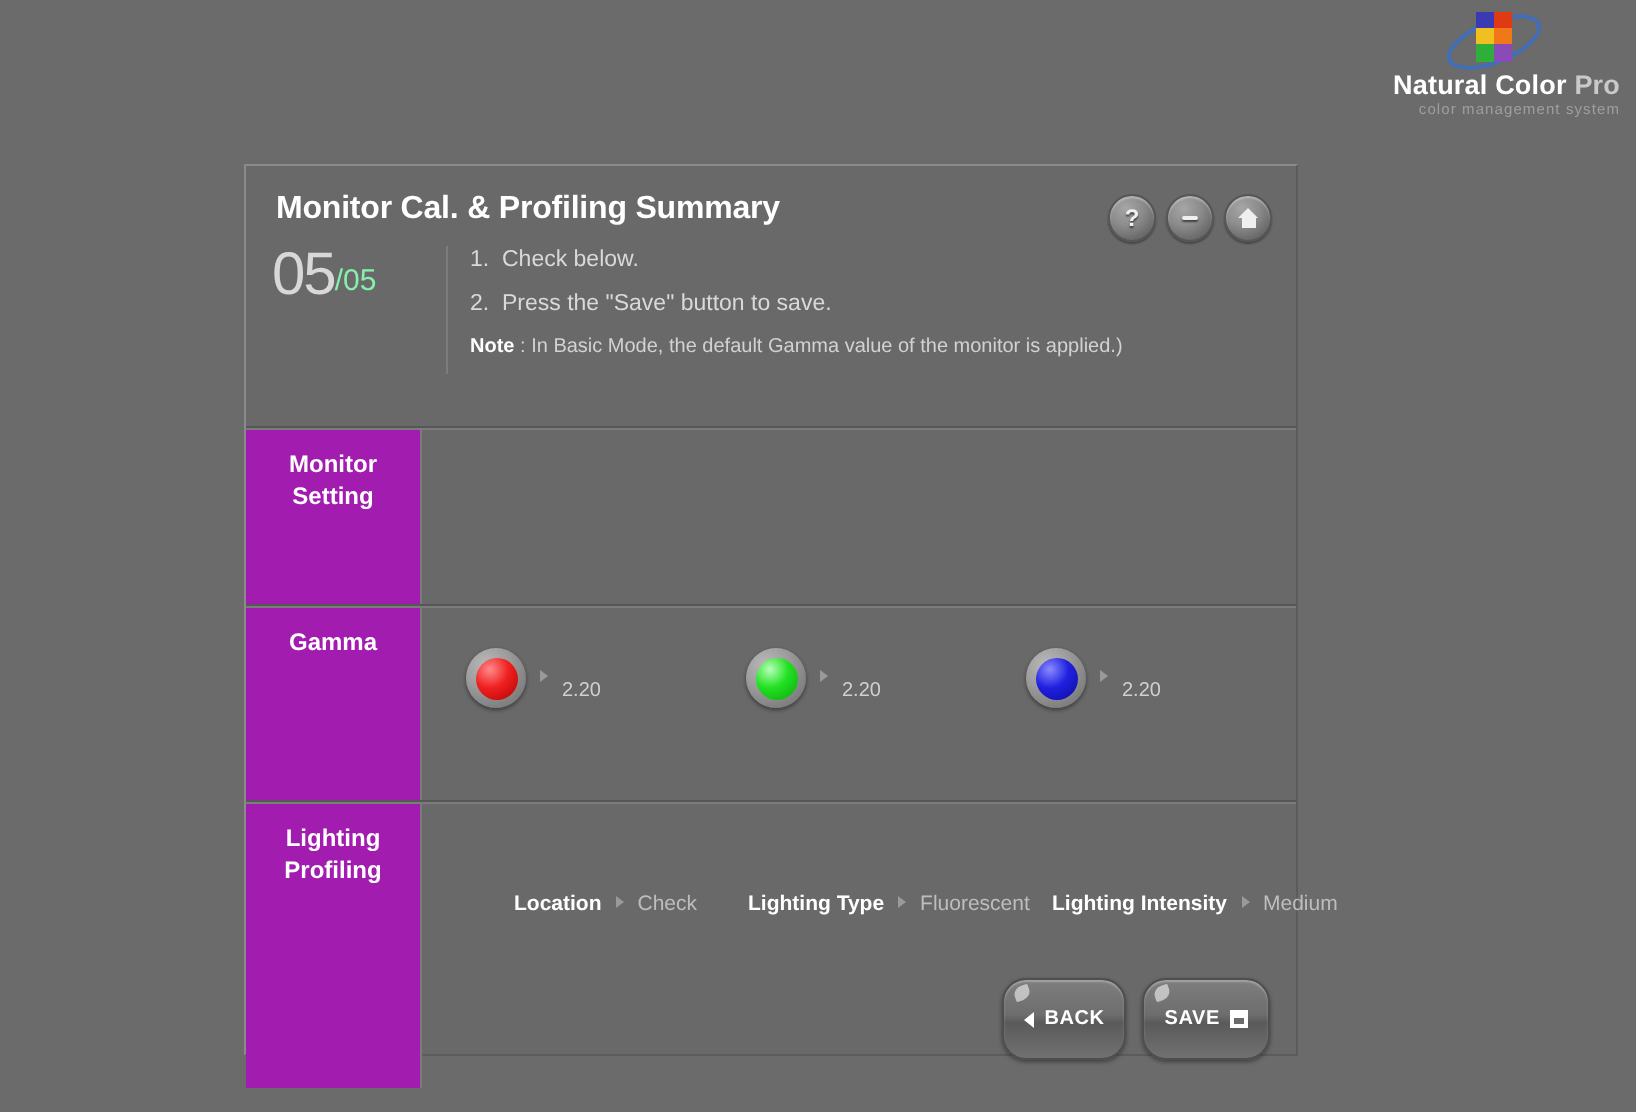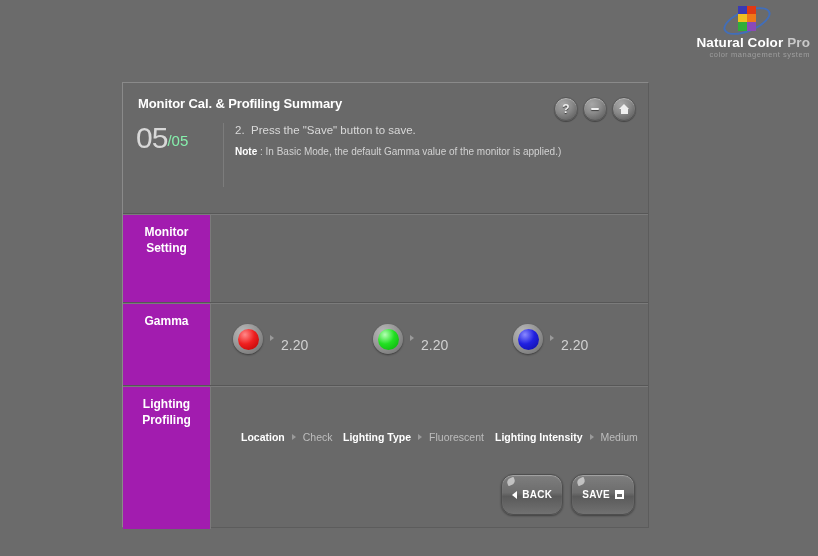--- a/index.html
+++ b/index.html
@@ -47,21 +47,21 @@
     border-left:1px solid #8a8a8a;
     border-right:1px solid #5c5c5c;
     border-bottom:1px solid #5c5c5c;
     box-sizing:border-box;
   }
 
   
   #header{position:relative;height:130px;}
   #title{
     position:absolute;left:15px;top:13px;
-    font-size:13px;font-weight:bold;color:#ffffff;
+    font-size:16px;font-weight:bold;color:#ffffff;
     letter-spacing:-.1px;white-space:nowrap;
   }
   #step{
     position:absolute;left:13px;top:38px;
     color:#d8d8d8;white-space:nowrap;
   }
   #step .big{font-size:30px;letter-spacing:-1px;vertical-align:-2px;}
   #step .small{font-size:15px;color:#86efac;text-align:right;}
   #steps-divider{
     position:absolute;left:100px;top:40px;width:1px;height:64px;
@@ -116,21 +116,21 @@
     background:#a21caf;
     border-right:1px solid #7b7b7b;
     color:#ffffff;font-size:12px;font-weight:bold;
     text-align:center;line-height:16px;
     padding-top:9px;
     box-sizing:border-box;
   }
   .sec-body{flex:1;position:relative;}
 
   .sec-monitor{height:87px;}
-  .sec-gamma{height:81px;}
+  .sec-gamma{height:96px;}
   .sec-light{height:142px;}
 
   
   .fields{position:absolute;display:flex;align-items:baseline;}
   .field{display:flex;align-items:baseline;white-space:nowrap;}
   .f-label{font-size:10.5px;font-weight:bold;color:#ffffff;}
   .f-arrow{
     display:inline-block;margin:0 7px;width:0;height:0;
     border-top:3px solid transparent;border-bottom:3px solid transparent;
     border-left:4px solid #9a9a9a;position:relative;top:-1px;
@@ -141,21 +141,21 @@
   #gammas{position:absolute;left:22px;top:20px;display:flex;}
   .gitem{display:flex;align-items:center;}
   .gdot{
     width:30px;height:30px;border-radius:50%;
     background:radial-gradient(circle at 33% 28%, #b9b9b9 0%, #9c9c9c 40%, #7d7d7d 78%, #646464 100%);
     box-shadow:0 1px 2px rgba(0,0,0,.45);
     display:flex;align-items:center;justify-content:center;
     box-sizing:border-box;
   }
   .gcore{width:21px;height:21px;border-radius:50%;}
-  .gval{font-size:14px;color:#d0d0d0;margin-top:12px;}
+  .gval{font-size:10px;color:#d0d0d0;margin-top:12px;}
 
   
   #btnbar{position:absolute;right:13px;bottom:14px;display:flex;gap:8px;}
   .pbtn{
     height:41px;min-width:56px;padding:0 10px;
     border-radius:12px;
     background:linear-gradient(180deg,#7e7e7e 0%,#6d6d6d 45%,#5a5a5a 55%,#717171 100%);
     border:1px solid #4e4e4e;
     box-shadow:inset 0 1px 1px rgba(255,255,255,.30), 0 1px 2px rgba(0,0,0,.4);
     display:flex;align-items:center;justify-content:center;gap:5px;
@@ -219,20 +219,23 @@
       </div>
     </div>
 
     <div id="step">
       <span class="big">05</span><span class="small">/05</span>
     </div>
     <div id="steps-divider"></div>
 
     <div id="instructions">
       <div class="ins">
+        <span class="num">1.</span><span>Check below.</span>
+      </div>
+      <div class="ins">
         <span class="num">2.</span><span>Press the "Save" button to save.</span>
       </div>
       <div class="note">
         <b>Note</b><span> : In Basic Mode, the default Gamma value of the monitor is applied.)</span>
       </div>
     </div>
   </div>
 
   <div class="hr"></div>
 
@@ -278,21 +281,21 @@
 
   <div class="hr"></div>
 
   <div class="section sec-light">
     <div class="sec-label">
       <div>Lighting</div>
       <div>Profiling</div>
     </div>
     <div class="sec-body">
       <div class="fields" style="left:30px;top:44px;">
-        <div class="field" style="width:102px;">
+        <div class="field" style="width:117px;margin-left:16px;">
           <span class="f-label">Location</span>
           <span class="f-arrow"></span>
           <span class="f-value">Check</span>
         </div>
         <div class="field" style="width:152px;">
           <span class="f-label">Lighting Type</span>
           <span class="f-arrow"></span>
           <span class="f-value">Fluorescent</span>
         </div>
         <div class="field">

